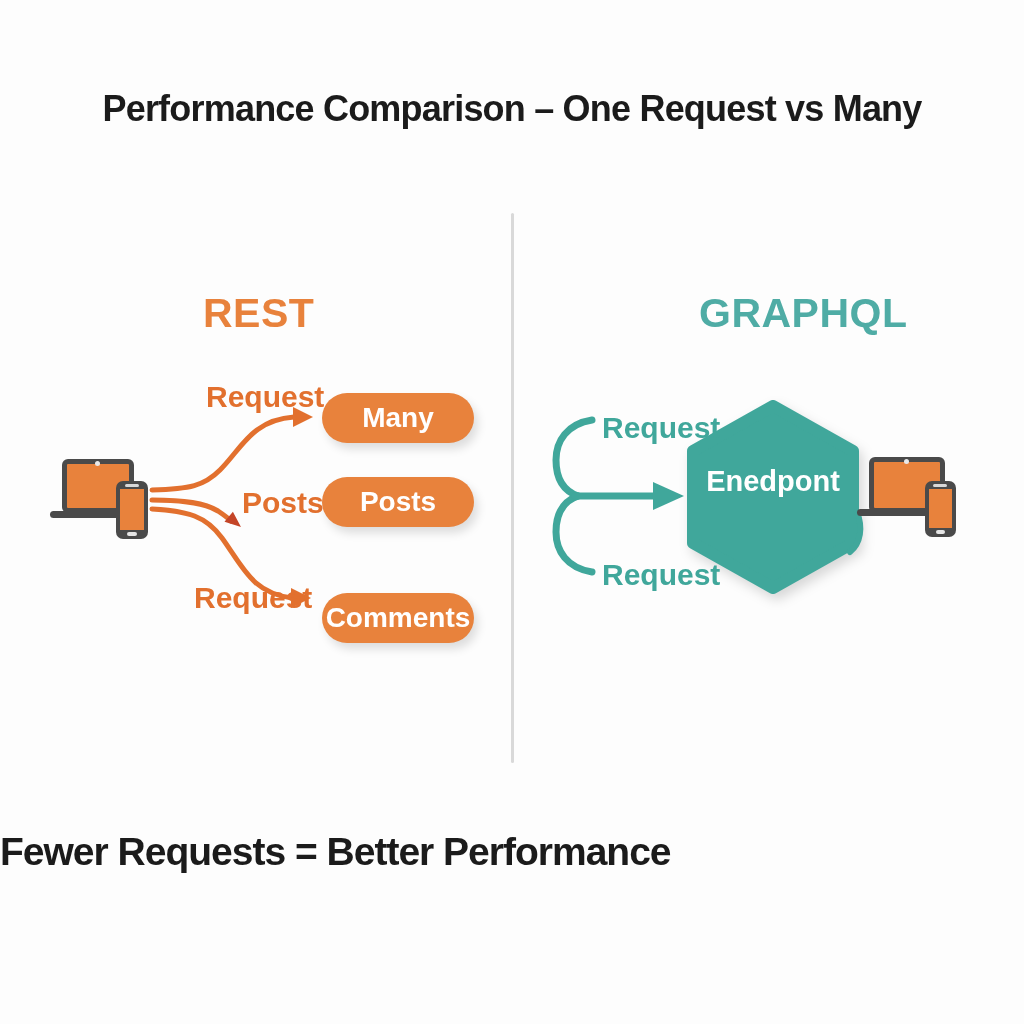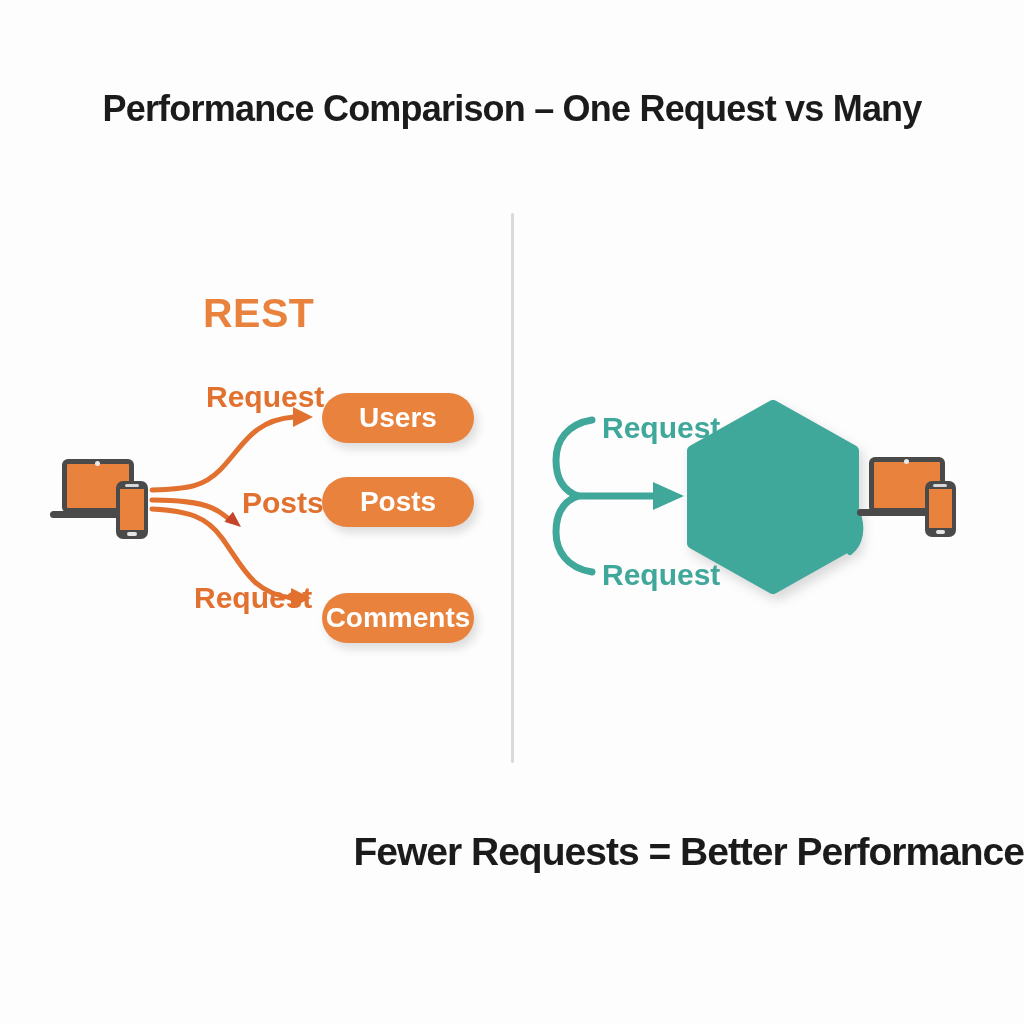--- a/index.html
+++ b/index.html
@@ -24,21 +24,21 @@
   .stage { position:absolute; inset:0; width:1024px; height:1024px;border-radius:18px; }
 
   .title {
     position:absolute; top:88px; left:0; width:1024px;
     text-align:center;
     font-size:36px; font-weight:bold; letter-spacing:-0.8px;
     color:var(--ink);
   }
   .footer-text {
     position:absolute; top:830px; left:0; width:1024px;
-    text-align:right;
+    text-align:left;
     font-size:39px; font-weight:bold; letter-spacing:-1px;
     color:var(--ink);
   }
   .divider {
     position:absolute; left:511px; top:213px;
     width:3px; height:550px;
     background:var(--divider);
     border-radius:2px;
   }
 
@@ -177,29 +177,31 @@
       <div class="phone-screen"></div>
       <div class="phone-speaker"></div>
       <div class="phone-home"></div>
     </div>
   </div>
 
   <div class="flow-label orange lbl-rest-0">Request</div>
   <div class="flow-label orange lbl-rest-1">Posts</div>
   <div class="flow-label orange lbl-rest-2">Request</div>
 
-  <div class="pill pill-0">Users</div>
+  <div class="pill pill-0">Many</div>
   <div class="pill pill-1">Posts</div>
   <div class="pill pill-2">Comments</div>
 
+  <div class="section-heading heading-graphql">GRAPHQL</div>
 
   <div class="flow-label teal lbl-gql-0">Request</div>
   <div class="flow-label teal lbl-gql-1">Request</div>
 
   <div class="hex-label">
+    <div>Enedpont</div>
   </div>
 
   <div class="device-group dev-right">
     <div>
       <div class="laptop-screen"></div>
       <div class="laptop-cam"></div>
       <div class="laptop-base"></div>
     </div>
     <div>
       <div class="phone-body"></div>

